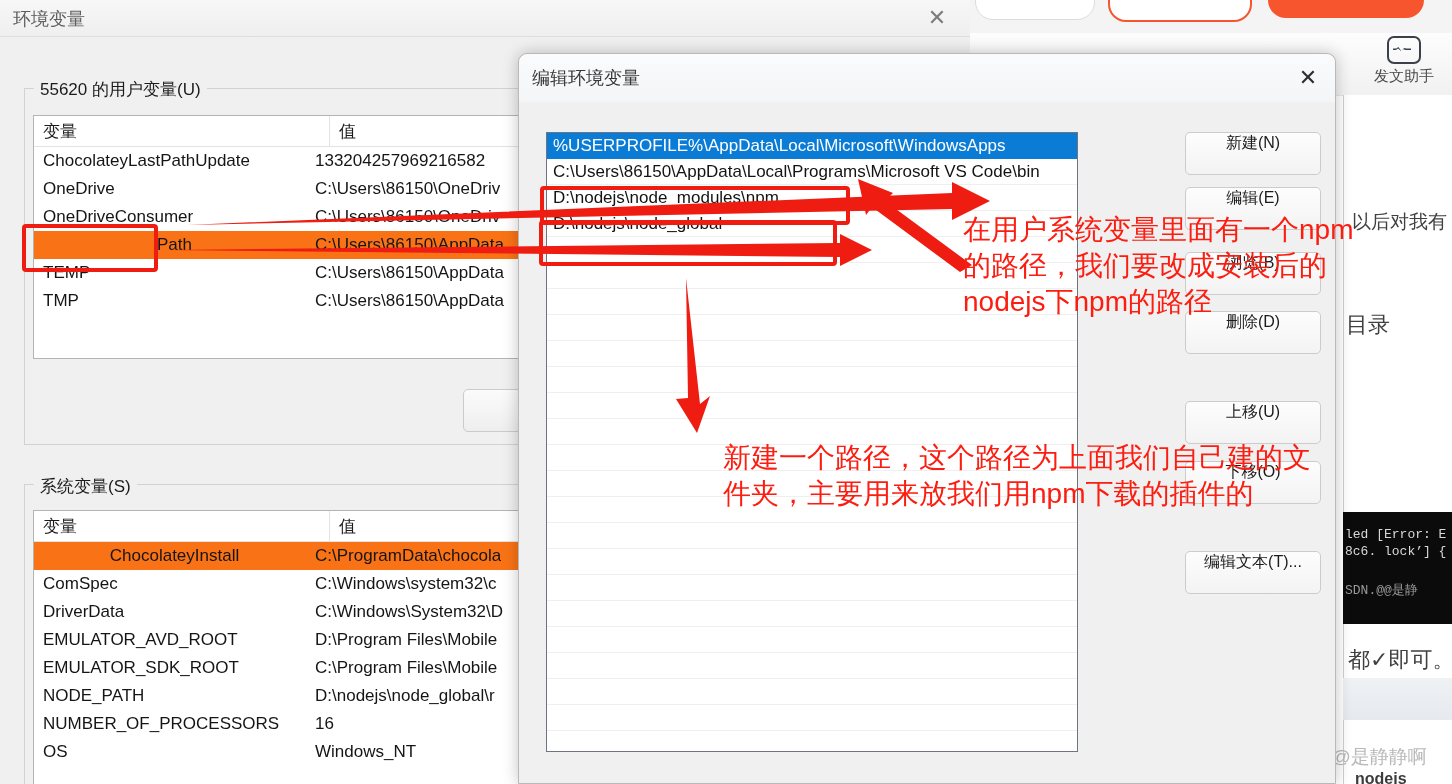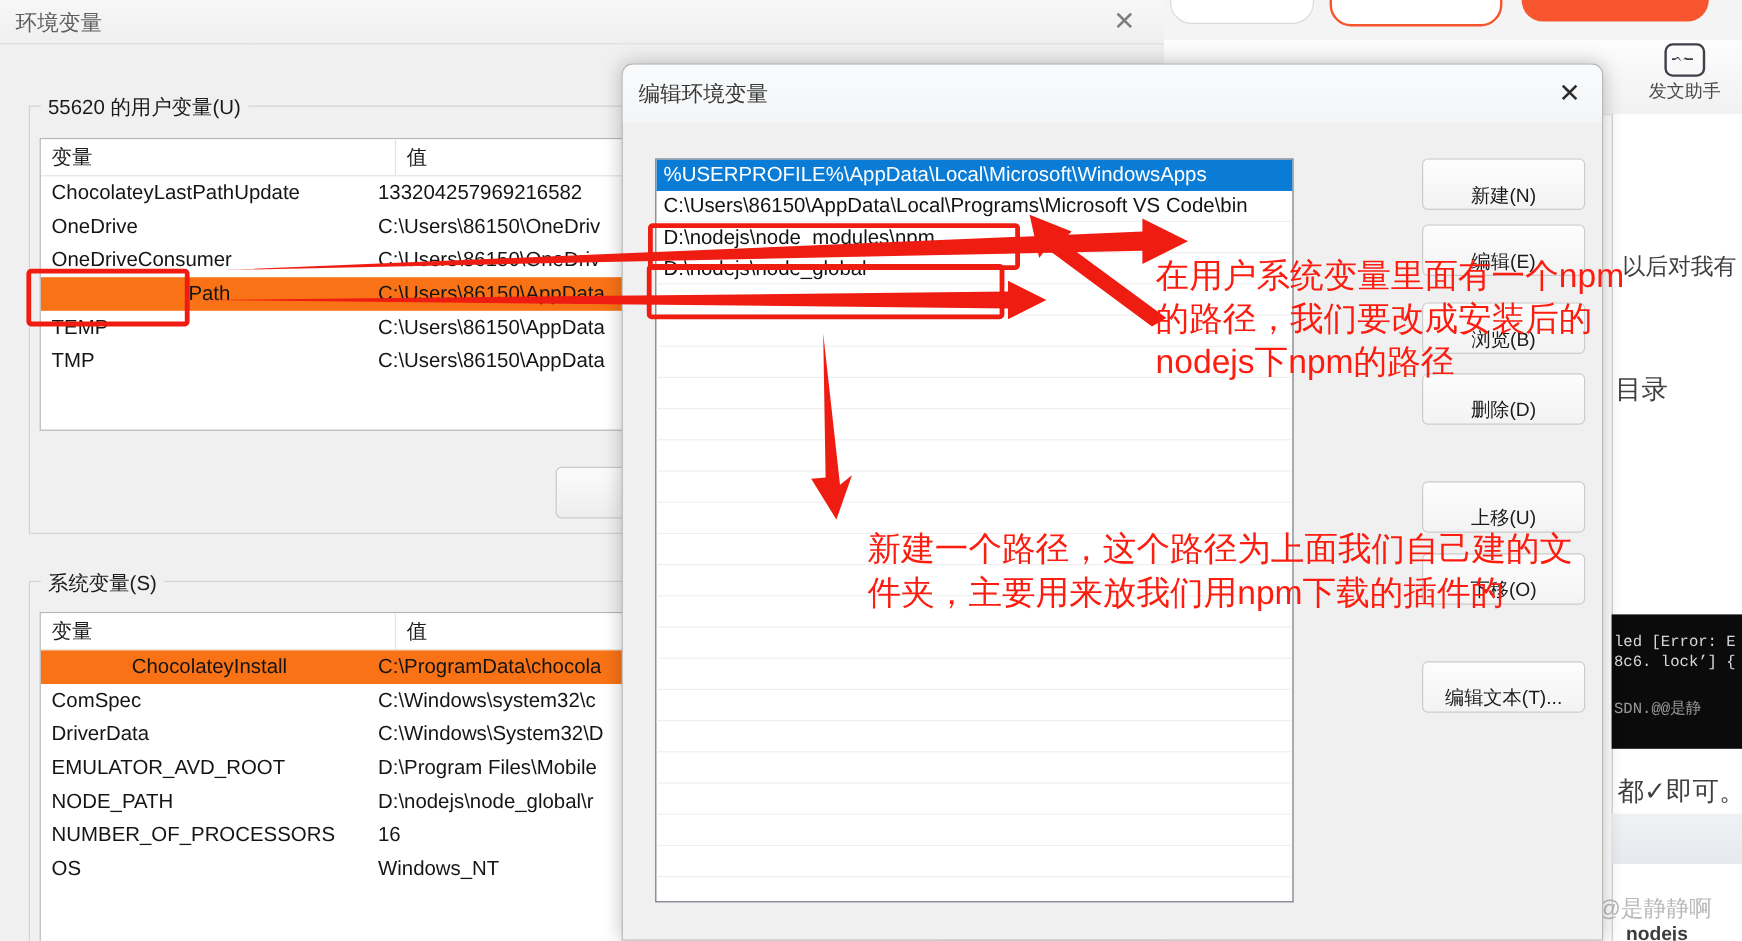--- a/index.html
+++ b/index.html
@@ -84,21 +84,21 @@
      border-top-right-radius:9px;}
 
   #pathlist{position:absolute;left:27px;top:78px;width:532px;height:620px;
      background:#ffffff;border:1px solid #6f7580;box-sizing:border-box;overflow:hidden;}
   #pathlist .prow{height:25px;line-height:25px;font-size:17px;color:#131313;
      padding-left:6px;border-bottom:1px solid #efefef;white-space:nowrap;overflow:hidden;}
   #pathlist .prow.sel{background:#0a7cd6;color:#ffffff;border-bottom-color:#0a7cd6;}
 
   .dbtn{position:absolute;left:666px;width:134px;height:41px;
      background:linear-gradient(180deg,#fdfdfd,#f3f3f3);border:1px solid #ccc;border-radius:5px;
-     font-size:16px;color:#1b1b1b;display:flex;align-items:flex-end;justify-content:center;}
+     font-size:16px;color:#1b1b1b;display:flex;align-items:flex-start;justify-content:center;}
 
   
   #annot{position:absolute;inset:0;pointer-events:none;}
   .rbox{position:absolute;border:4px solid #ef1c12;border-radius:4px;}
   .rtext{position:absolute;color:#fc1d10;font-size:28px;line-height:36px;white-space:pre;}
 </style>
 </head>
 <body>
 
 <div id="bg-page">
@@ -199,20 +199,24 @@
           </div>
           <div class="row">
             <div class="c1">DriverData</div>
             <div class="c2">C:\Windows\System32\D</div>
           </div>
           <div class="row">
             <div class="c1">EMULATOR_AVD_ROOT</div>
             <div class="c2">D:\Program Files\Mobile</div>
           </div>
           <div class="row">
+            <div class="c1">EMULATOR_SDK_ROOT</div>
+            <div class="c2">C:\Program Files\Mobile</div>
+          </div>
+          <div class="row">
             <div class="c1">NODE_PATH</div>
             <div class="c2">D:\nodejs\node_global\r</div>
           </div>
           <div class="row">
             <div class="c1">NUMBER_OF_PROCESSORS</div>
             <div class="c2">16</div>
           </div>
           <div class="row">
             <div class="c1">OS</div>
             <div class="c2">Windows_NT</div>

